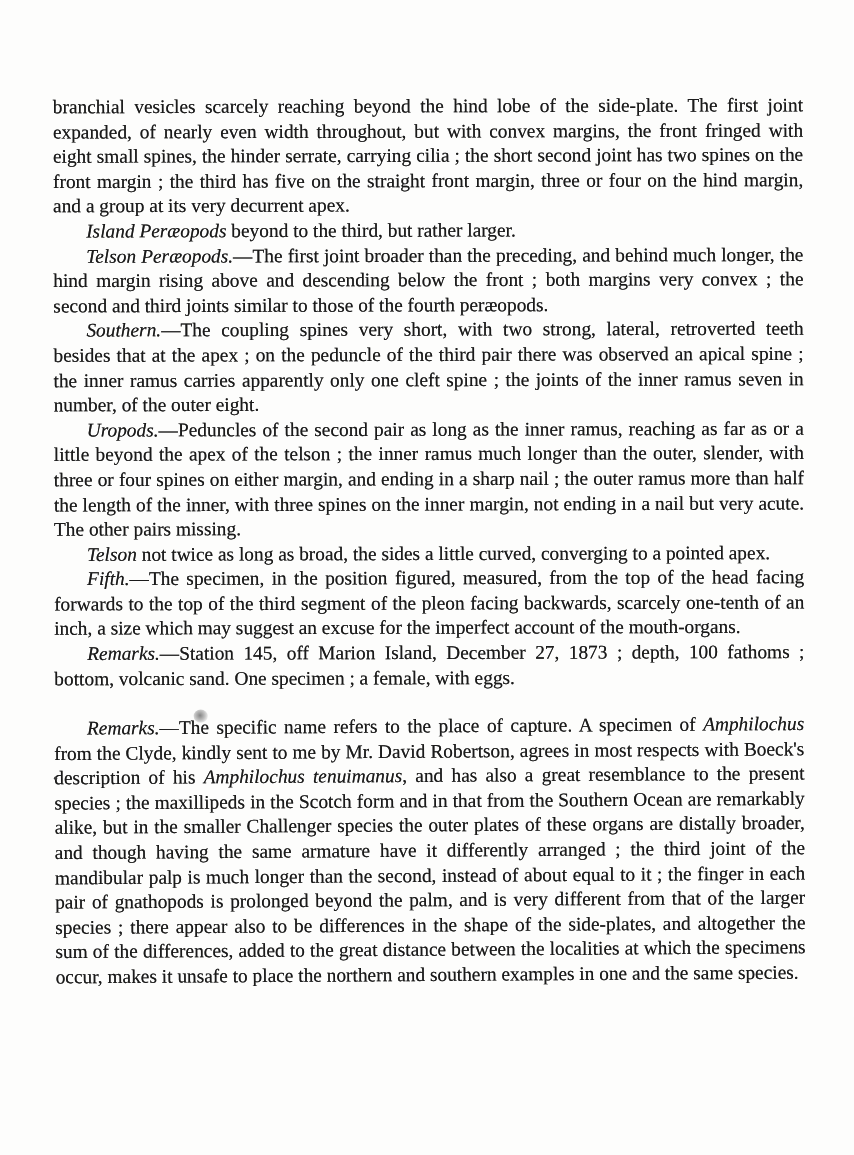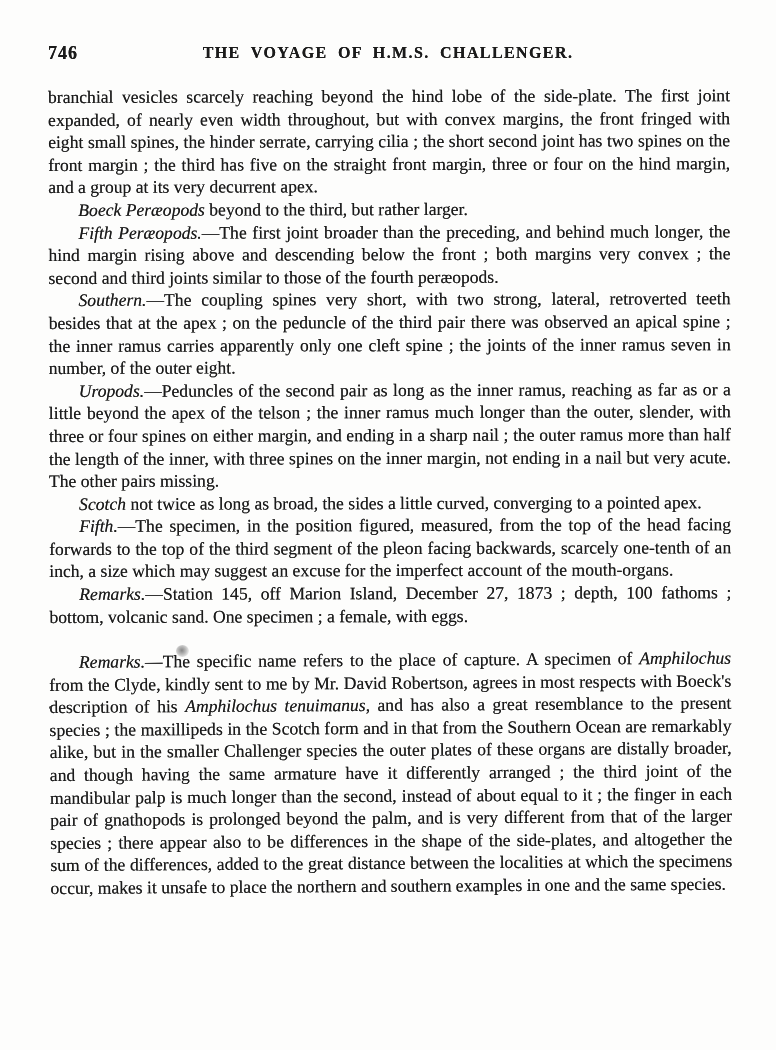--- a/index.html
+++ b/index.html
@@ -92,38 +92,34 @@
     height: 3px;
     border-radius: 50%;
     background: #3a3a3a;
   }
 </style>
 </head>
 <body>
 
 <div class="page">
 
-  <div class="running-head">
-    <span class="page-num">746</span>
-    <div class="running-title">THE VOYAGE OF H.M.S. CHALLENGER.</div>
-  </div>
 
   <div class="body-text">
 
     <p class="noindent"><span>branchial vesicles scarcely reaching beyond the hind lobe of the side-plate.  The first joint expanded, of nearly even width throughout, but with convex margins, the front fringed with eight small spines, the hinder serrate, carrying cilia ; the short second joint has two spines on the front margin ; the third has five on the straight front margin, three or four on the hind margin, and a group at its very decurrent apex.</span></p>
 
-    <p><span class="italic">Boeck Peræopods</span><span> beyond to the third, but rather larger.</span></p>
+    <p><span class="italic">Island Peræopods</span><span> beyond to the third, but rather larger.</span></p>
 
-    <p><span class="italic">Fifth Peræopods.</span><span>—The first joint broader than the preceding, and behind much longer, the hind margin rising above and descending below the front ; both margins very convex ; the second and third joints similar to those of the fourth peræopods.</span></p>
+    <p><span class="italic">Telson Peræopods.</span><span>—The first joint broader than the preceding, and behind much longer, the hind margin rising above and descending below the front ; both margins very convex ; the second and third joints similar to those of the fourth peræopods.</span></p>
 
     <p><span class="italic">Southern.</span><span>—The coupling spines very short, with two strong, lateral, retroverted teeth besides that at the apex ; on the peduncle of the third pair there was observed an apical spine ; the inner ramus carries apparently only one cleft spine ; the joints of the inner ramus seven in number, of the outer eight.</span></p>
 
     <p><span class="italic">Uropods.</span><span>—Peduncles of the second pair as long as the inner ramus, reaching as far as or a little beyond the apex of the telson ; the inner ramus much longer than the outer, slender, with three or four spines on either margin, and ending in a sharp nail ; the outer ramus more than half the length of the inner, with three spines on the inner margin, not ending in a nail but very acute.  The other pairs missing.</span></p>
 
-    <p><span class="italic">Scotch</span><span> not twice as long as broad, the sides a little curved, converging to a pointed apex.</span></p>
+    <p><span class="italic">Telson</span><span> not twice as long as broad, the sides a little curved, converging to a pointed apex.</span></p>
 
     <p><span class="italic">Fifth.</span><span>—The specimen, in the position figured, measured, from the top of the head facing forwards to the top of the third segment of the pleon facing backwards, scarcely one-tenth of an inch, a size which may suggest an excuse for the imperfect account of the mouth-organs.</span></p>
 
     <p><span class="italic">Remarks.</span><span>—Station 145, off Marion Island, December 27, 1873 ; depth, 100 fathoms ; bottom, volcanic sand.  One specimen ; a female, with eggs.</span></p>
 
     <p class="p-remarks"><span class="italic">Remarks.</span><span>—The specific name refers to the place of capture.  A specimen of </span><span class="italic">Amphilochus</span><span> from the Clyde, kindly sent to me by Mr. David Robertson, agrees in most respects with Boeck's description of his </span><span class="italic">Amphilochus tenuimanus</span><span>, and has also a great resemblance to the present species ; the maxillipeds in the Scotch form and in that from the Southern Ocean are remarkably alike, but in the smaller Challenger species the outer plates of these organs are distally broader, and though having the same armature have it differently arranged ; the third joint of the mandibular palp is much longer than the second, instead of about equal to it ; the finger in each pair of gnathopods is prolonged beyond the palm, and is very different from that of the larger species ; there appear also to be differences in the shape of the side-plates, and altogether the sum of the differences, added to the great distance between the localities at which the specimens occur, makes it unsafe to place the northern and southern examples in one and the same species.</span></p>
 
   </div>
 
   <div class="ink-smudge"></div>

